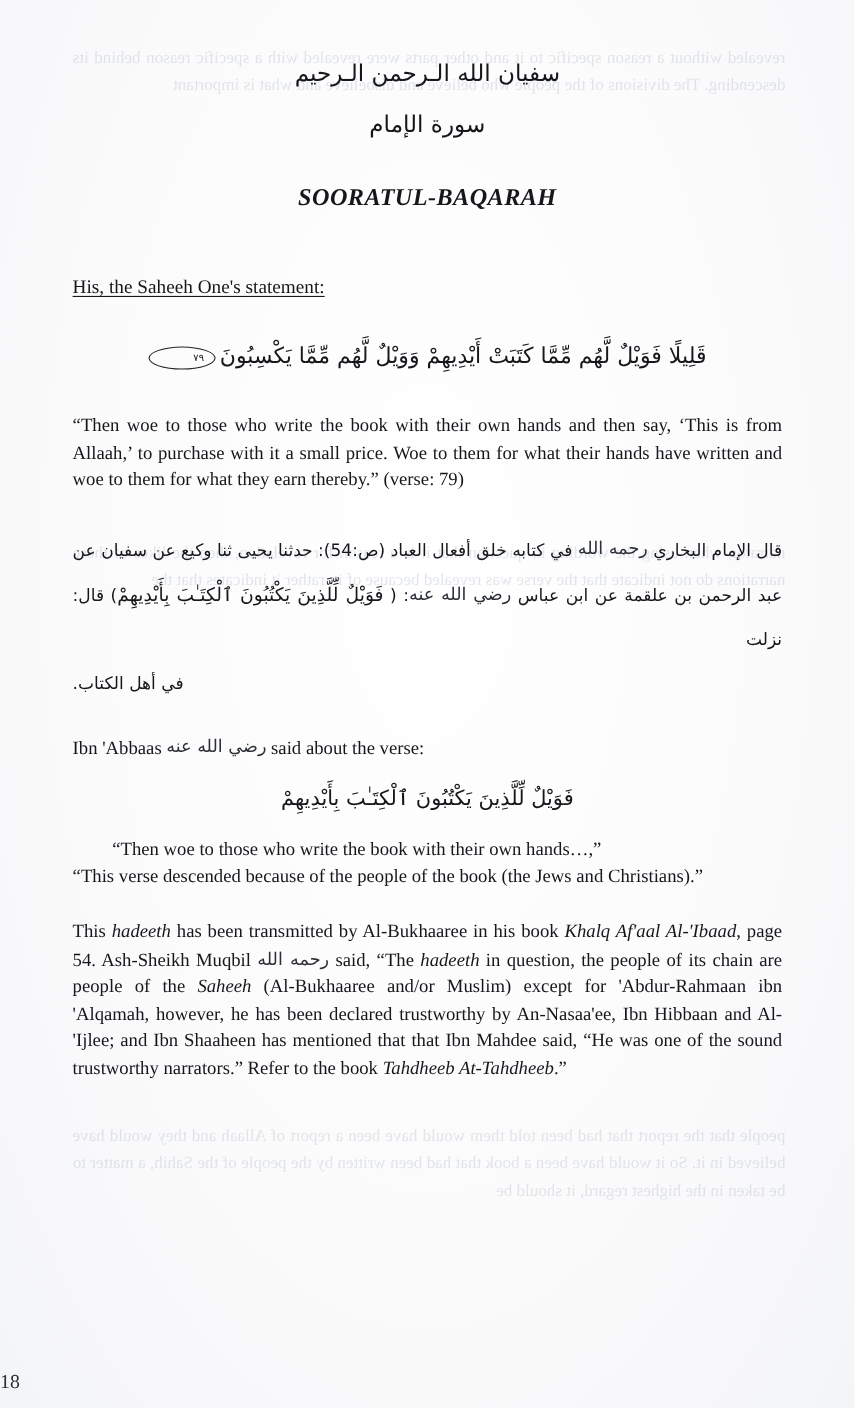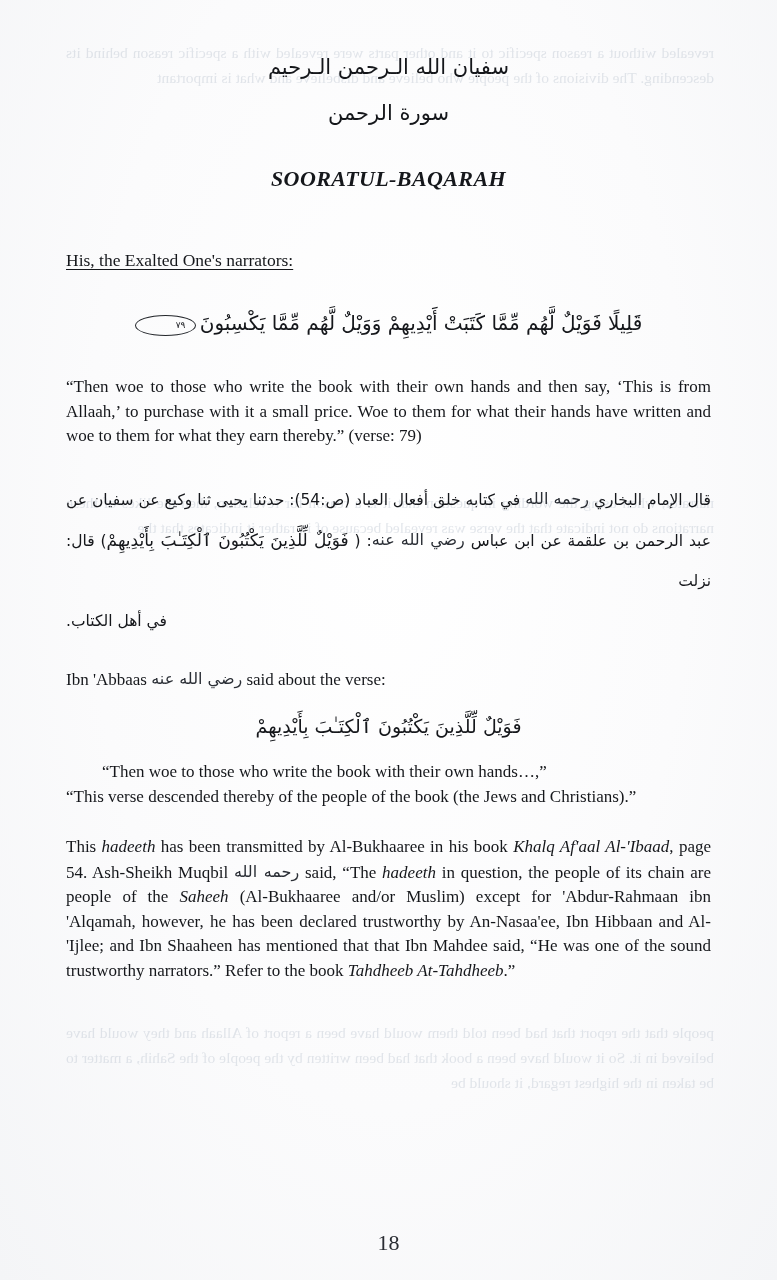--- a/index.html
+++ b/index.html
@@ -169,59 +169,58 @@
     color: #2b2f36;
     vertical-align: 1px;
   }
 
   i, em { font-style: italic; }
 
   .page-number {
     position: absolute;
     z-index: 4;
     left: 0; right: 0;
-    bottom: 24px;
-    text-align: center;
-    font-size: 22px;
+    bottom: 13px;
+    font-size: 18px;
     color: #2a2d33;
   }
 </style>
 </head>
 <body>
 
 <div class="page">
 
   <div class="showthrough top">revealed without a reason specific to it and other parts were revealed with a specific reason behind its descending. The divisions of the people who believe and disbelieve and what is important</div>
   <div class="showthrough mid">narrator, when using the wording in question that it is a reason for revelation, then the likes of these narrations do not indicate that the verse was revealed because of it, rather it indicates that the</div>
   <div class="showthrough bot">people that the report that had been told them would have been a report of Allaah and they would have believed in it. So it would have been a book that had been written by the people of the Sahih, a matter to be taken in the highest regard, it should be</div>
 
   <div class="content">
 
     <div class="basmala">سفيان الله الـرحمن الـرحيم</div>
 
-    <div class="soorah-ar">سورة الرحمن</div>
+    <div class="soorah-ar">سورة الإمام</div>
 
     <div class="soorah-en">SOORATUL-BAQARAH</div>
 
-    <p class="heading-underline"><span class="u">His, the Exalted One's narrators:</span></p>
+    <p class="heading-underline"><span class="u">His, the Saheeh One's statement:</span></p>
 
     <div class="ayah-block">
       <span class="line2"><span>قَلِيلًا فَوَيْلٌ لَّهُم مِّمَّا كَتَبَتْ أَيْدِيهِمْ وَوَيْلٌ لَّهُم مِّمَّا يَكْسِبُونَ</span><span class="ayah-end">٧٩</span></span>
     </div>
 
     <p class="body">“Then woe to those who write the book with their own hands and then say, ‘This is from Allaah,’ to purchase with it a small price.  Woe to them for what their hands have written and woe to them for what they earn thereby.” (verse: 79)</p>
 
     <div class="arabic-para"><span>قال الإمام البخاري </span><span class="honorific">رحمه الله</span><span> في كتابه خلق أفعال العباد (ص:54): حدثنا يحيى ثنا وكيع عن سفيان عن</span> <span>عبد الرحمن بن علقمة عن ابن عباس </span><span class="honorific">رضي الله عنه</span><span>: ( </span><span class="quran-inline">فَوَيْلٌ لِّلَّذِينَ يَكْتُبُونَ ٱلْكِتَـٰبَ بِأَيْدِيهِمْ</span><span>) قال: نزلت</span><span class="lastline">في أهل الكتاب.</span></div>
 
     <p class="body"><span>Ibn 'Abbaas </span><span class="honorific">رضي الله عنه</span><span> said about the verse:</span></p>
 
     <div class="centered-ayah">فَوَيْلٌ لِّلَّذِينَ يَكْتُبُونَ ٱلْكِتَـٰبَ بِأَيْدِيهِمْ</div>
 
     <p class="quote-indent">“Then woe to those who write the book with their own hands…,”</p>
-    <p class="quote-just"> “This verse descended thereby of the people of the book (the Jews and Christians).”</p>
+    <p class="quote-just"> “This verse descended because of the people of the book (the Jews and Christians).”</p>
 
     <p class="body"><span>This </span><i>hadeeth</i><span> has been transmitted by Al-Bukhaaree in his book </span><i>Khalq Af'aal Al-'Ibaad</i><span>, page 54.  Ash-Sheikh Muqbil </span><span class="honorific">رحمه الله</span><span> said, “The </span><i>hadeeth</i><span> in question, the people of its chain are people of the </span><i>Saheeh</i><span> (Al-Bukhaaree and/or Muslim) except for 'Abdur-Rahmaan ibn 'Alqamah, however, he has been declared trustworthy by An-Nasaa'ee, Ibn Hibbaan and Al-'Ijlee; and  Ibn Shaaheen has mentioned that that Ibn Mahdee said, “He was one of  the sound trustworthy narrators.”  Refer to the book </span><i>Tahdheeb At-Tahdheeb</i><span>.”</span></p>
 
   </div>
 
   <div class="page-number">18</div>
 
 </div>
 
 </body></html>

